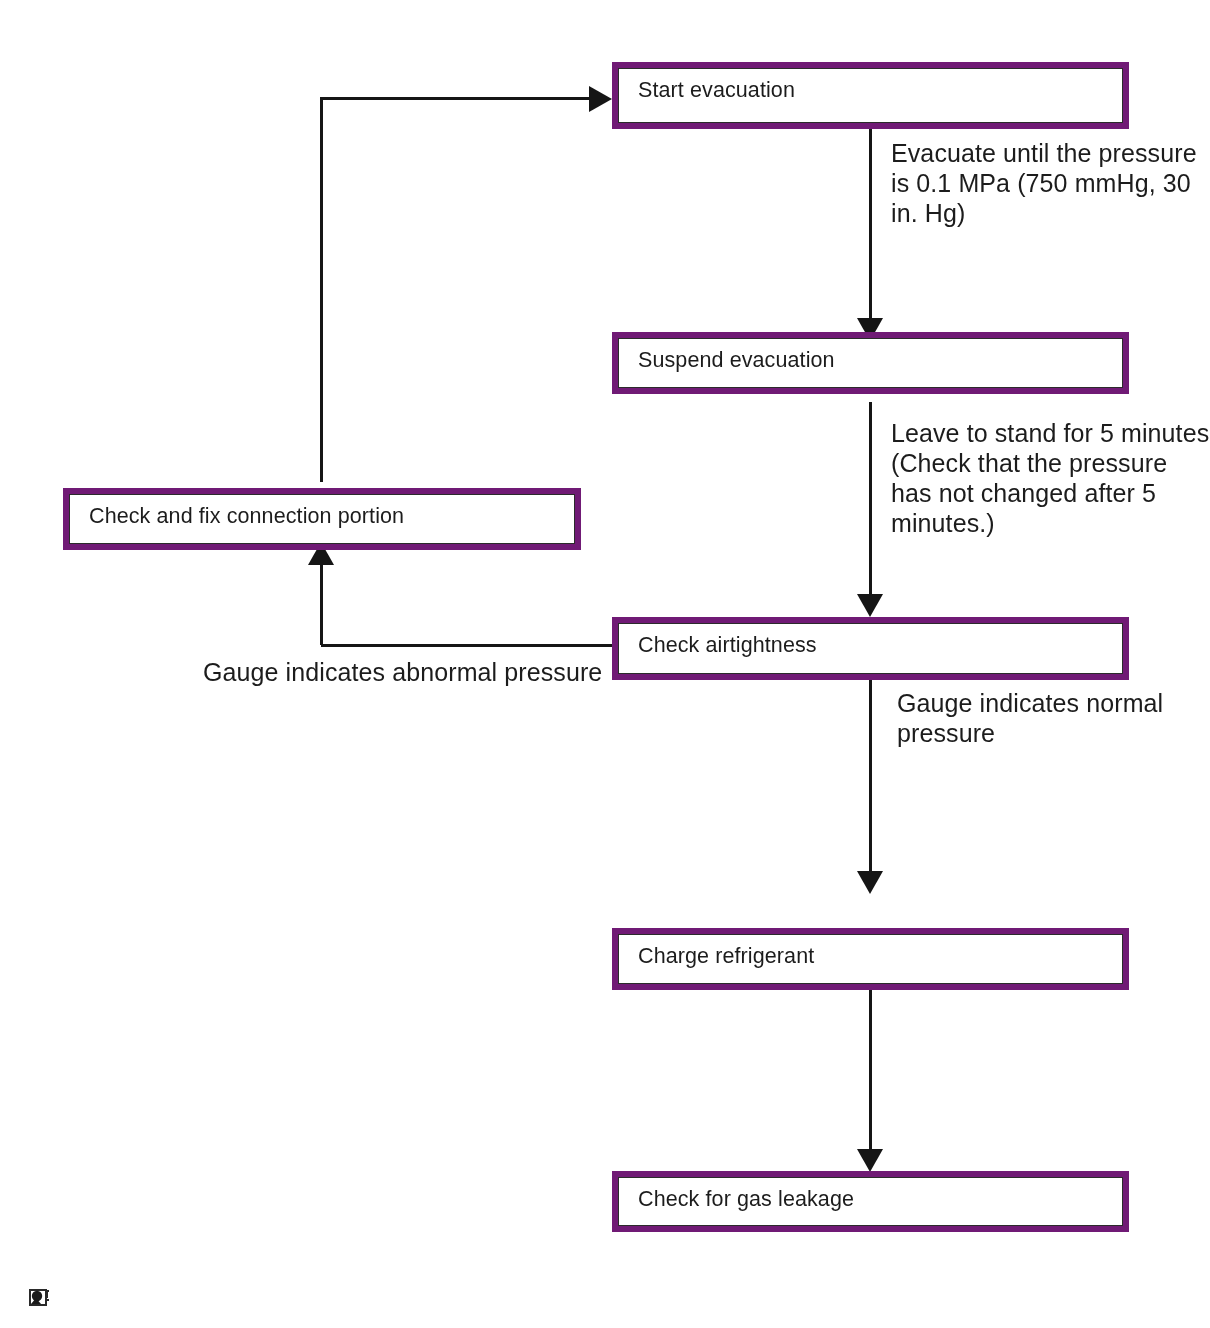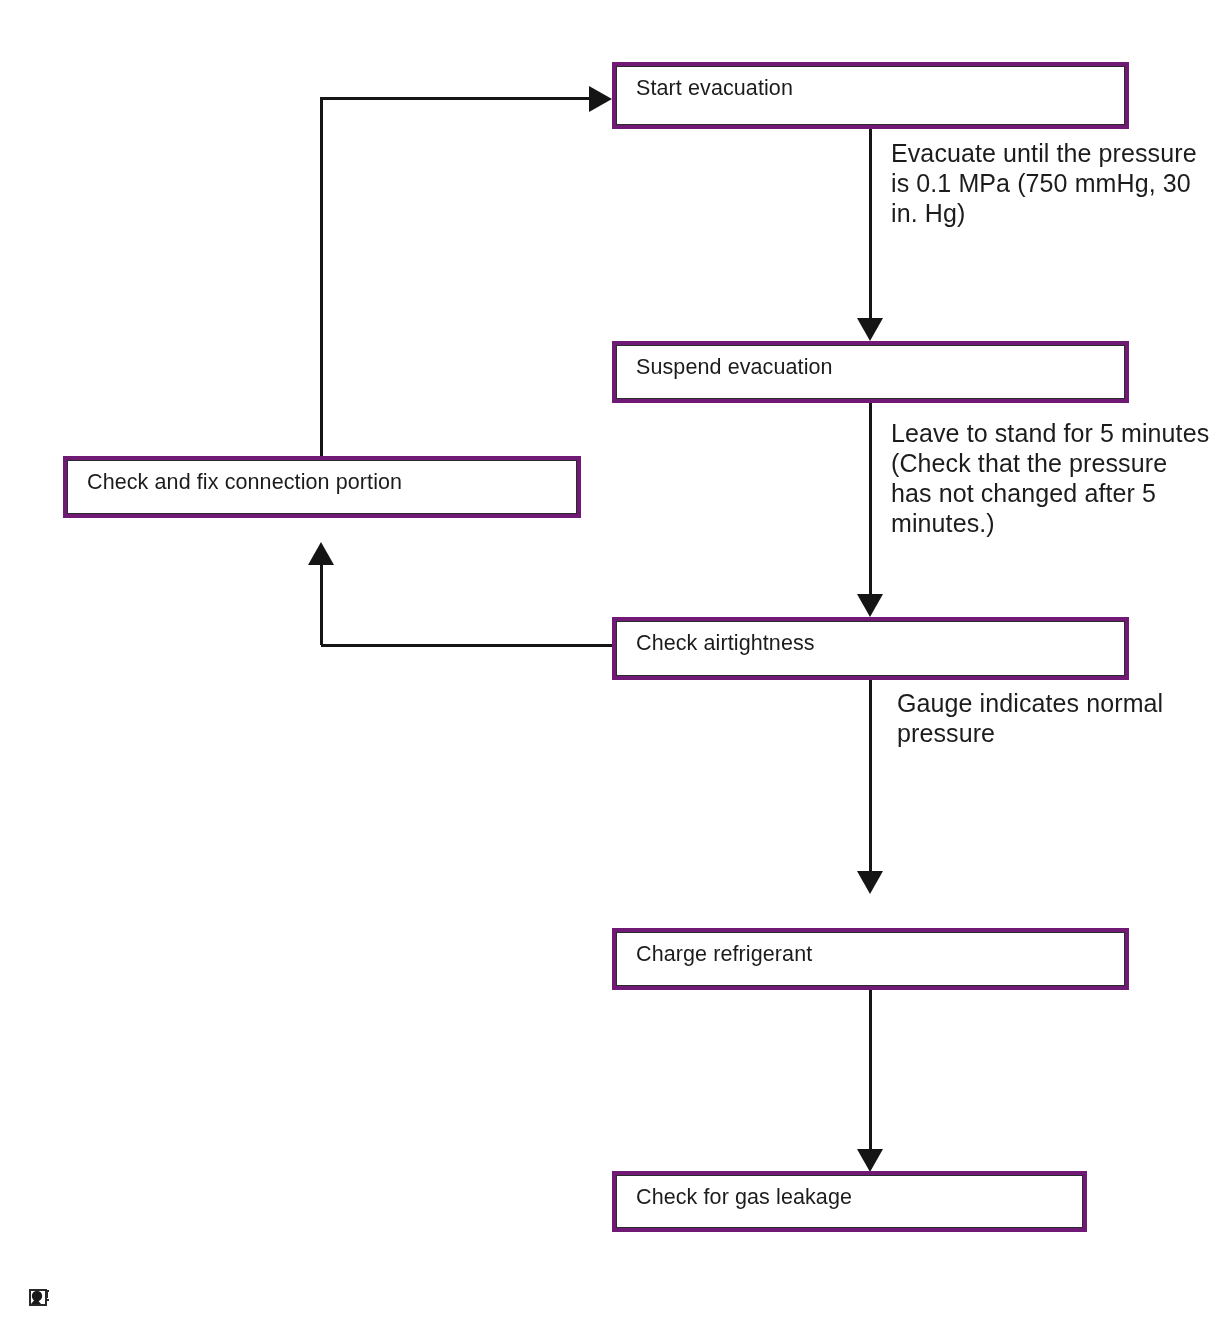--- a/index.html
+++ b/index.html
@@ -17,21 +17,21 @@
     width: 1210px;
     height: 1328px;
     overflow: hidden;
     background: #ffffff;
   }
   
   .node {
     position: absolute;
     box-sizing: border-box;
     background: #ffffff;
-    border: 4px solid #701a75;
+    border: 6px solid #701a75;
     box-shadow: inset 1px 1px 0 0 #2b2b2b, inset -1px -1px 0 0 #2b2b2b;
   }
   .node-label {
     position: absolute;
     left: 20px;
     top: 9px;
     font-size: 21.5px;
     line-height: 26px;
     white-space: nowrap;
     color: #1c1c1c;
@@ -109,46 +109,47 @@
 
   <div class="vline" style="left:320px; top:97px; height:385px;"></div>
 
   <div class="hline" style="left:320px; top:97px; width:272px;"></div>
   <div class="arrow-right" style="left:589px; top:86px;"></div>
 
   <div class="node" style="left:612px; top:62px; width:517px; height:67px;">
     <span class="node-label">Start evacuation</span>
   </div>
 
-  <div class="node" style="left:612px; top:341px; width:517px; height:62px;text-align:center;">
+  <div class="node" style="left:612px; top:332px; width:517px; height:62px;text-align:center;">
     <span class="node-label">Suspend evacuation</span>
   </div>
 
   <div class="node" style="left:612px; top:617px; width:517px; height:63px;padding-left:8px;">
     <span class="node-label">Check airtightness</span>
   </div>
 
   <div class="node" style="left:612px; top:894px; width:517px; height:62px;margin-top:34px;">
     <span class="node-label">Charge refrigerant</span>
   </div>
 
-  <div class="node" style="left:612px; top:1171px; width:475px; height:61px;">
+  <div class="node" style="left:612px; top:1171px; width:517px; height:61px;">
     <span class="node-label">Check for gas leakage</span>
   </div>
 
-  <div class="node" style="left:63px; top:456px; width:518px; height:62px;">
+  <div class="node" style="left:63px; top:488px; width:518px; height:62px;">
     <span class="node-label">Check and fix connection portion</span>
   </div>
 
   <div class="edge-note" style="left:891px; top:138px; width:320px;">Evacuate until the pressure is 0.1 MPa (750 mmHg, 30 in. Hg)</div>
 
   <div class="edge-note" style="left:891px; top:418px; width:322px;">Leave to stand for 5 minutes (Check that the pressure has not changed after 5 minutes.)</div>
 
   <div class="edge-note" style="left:897px; top:688px; width:270px;">Gauge indicates normal pressure</div>
 
+  <div class="edge-note" style="left:203px; top:657px; width:420px; white-space:nowrap;">Gauge indicates abnormal pressure</div>
 
   <svg class="broken-img" viewBox="0 0 22 22">
     <rect x="1" y="2" width="16" height="15" fill="none" stroke="#2a2a2a" stroke-width="2"></rect>
     <circle cx="8" cy="8" r="5.2" fill="#1a1a1a"></circle>
     <path d="M2 16 L7 10 L12 16 Z" fill="#1a1a1a"></path>
     <path d="M16 3 L20 3 M18 3 L18 10 M16 12 L20 12" stroke="#2a2a2a" stroke-width="2" fill="none"></path>
   </svg>
 
 </div>
 

